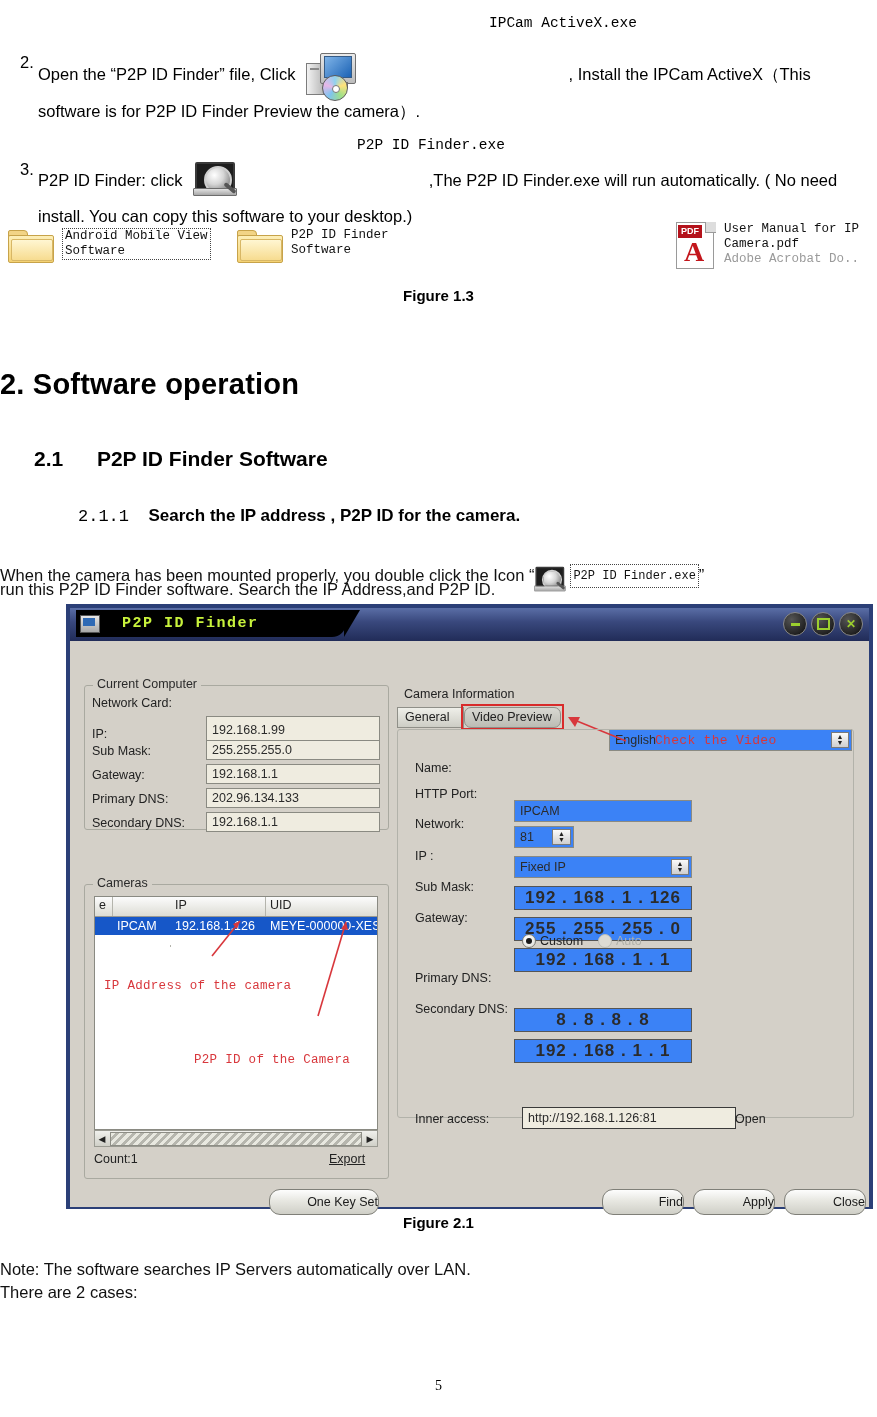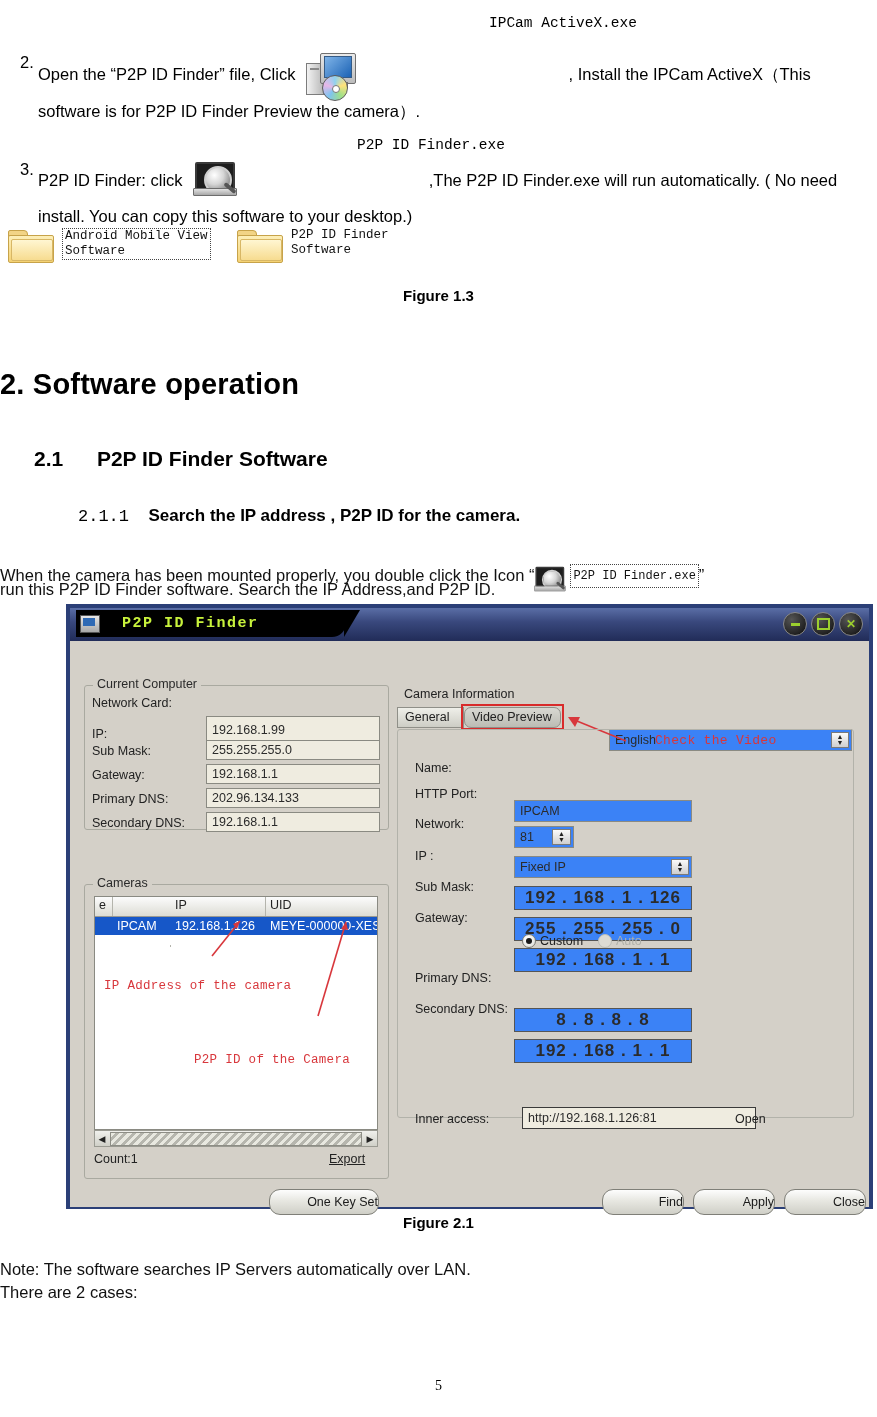--- a/index.html
+++ b/index.html
@@ -183,20 +183,33 @@
         <span class="bdy"></span>
         <span class="flap"></span>
       </span>
     <span class="ftext">
       <span>P2P ID Finder</span><br>
       <span>Software</span>
     </span>
   </div>
 
 
+  <div class="filecell" style="left:676px;top:222px;">
+    <span class="ico ico-pdf">
+      <span class="sheet"></span>
+        <span class="corner"></span>
+        <span class="badge">PDF</span>
+        <span class="a">A</span>
+    </span>
+    <span class="ftext">
+      <span>User Manual for IP</span><br>
+      <span>Camera.pdf</span><br>
+      <span class="fsub">Adobe Acrobat Do..</span>
+    </span>
+  </div>
 
   <div class="fig-cap" style="top:287px;">Figure 1.3</div>
 
   <h1 class="sec" style="left:0px;top:368px;">2. Software operation</h1>
 
   <h2 class="sec" style="left:34px;top:447px;">
     <span>2.1</span>
     <span style="display:inline-block;width:22px;"></span>
     <span>P2P ID Finder Software</span>
   </h2>
@@ -389,21 +402,21 @@
       <div class="fld white big" style="left:444px;top:323px;width:178px;height:24px;">
         <span>8  .  8  .  8  .  8</span>
       </div>
 
       <div class="lbl" style="left:345px;top:361px;">Secondary DNS:</div>
       <div class="fld white big" style="left:444px;top:354px;width:178px;height:24px;">
         <span>192 . 168 .  1  .  1</span>
       </div>
 
       <div class="lbl" style="left:345px;top:471px;">Inner access:</div>
-      <div class="fld" style="left:452px;top:466px;width:234px;height:22px;border:1px solid #3a3a3a;">
+      <div class="fld" style="left:452px;top:466px;width:214px;height:22px;border:1px solid #3a3a3a;">
         <span>http://192.168.1.126:81</span>
       </div>
       <div class="lbl" style="left:665px;top:471px;">Open</div>
 
       <div class="btn" style="left:532px;top:548px;width:82px;height:26px;">
         <span>Find</span>
       </div>
       <div class="btn" style="left:623px;top:548px;width:82px;height:26px;">
         <span>Apply</span>
       </div>

